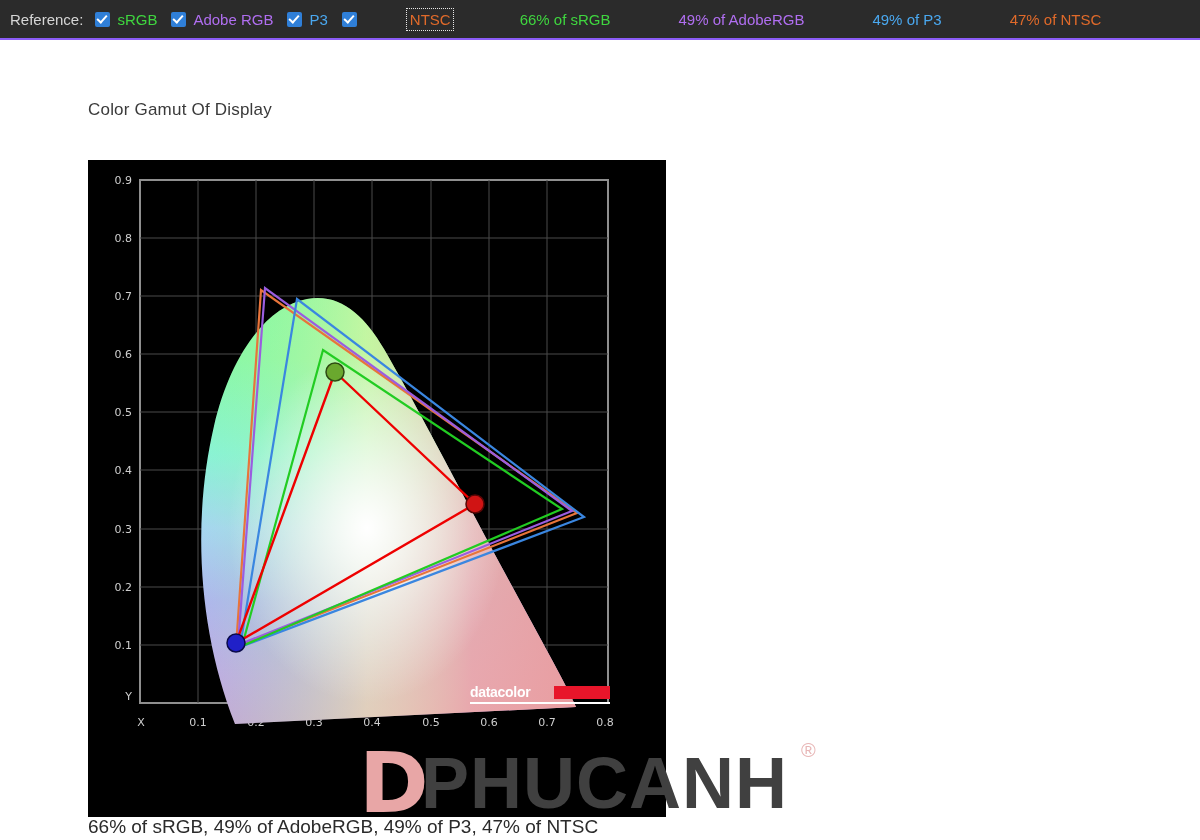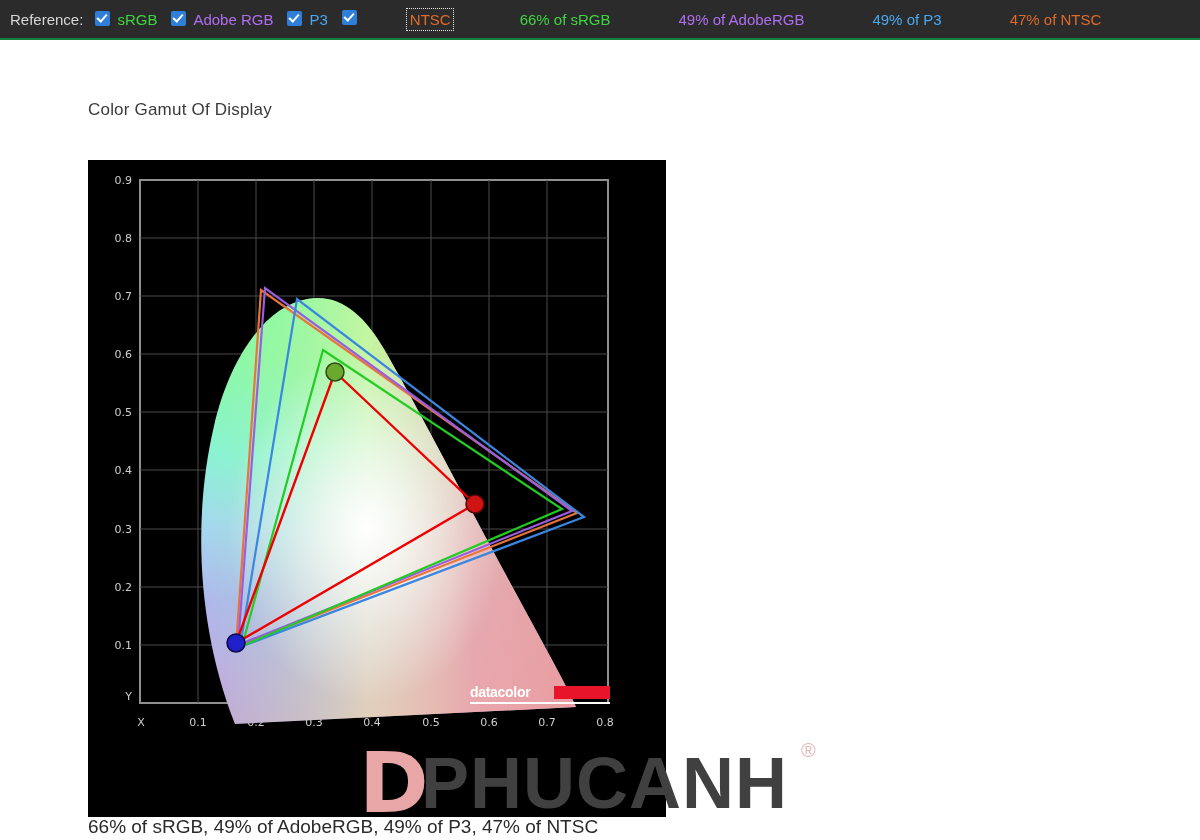--- a/index.html
+++ b/index.html
@@ -15,34 +15,35 @@
     position: relative;
   }
 
   
   #reference-bar {
     position: absolute;
     left: 0; top: 0;
     width: 1200px;
     height: 40px;
     background: #2b2b2b;
-    border-bottom: 2px solid #15803d;
+    border-bottom: 2px solid #8b5cf6;
     display: flex;
     align-items: center;
     box-sizing: border-box;
   }
   #reference-bar .ref-label {
     color: #d6d6d6;
     font-size: 15px;
     margin-left: 10px;
     margin-right: 12px;
     white-space: nowrap;
   }
   .ref-group {
     display: flex;
+    align-items: center;
     margin-right: 14px;
     position: relative;
   }
   .checkbox {
     width: 15px;
     height: 15px;
     background: #2f7fd8;
     border-radius: 2px;
     display: inline-block;
     position: relative;

